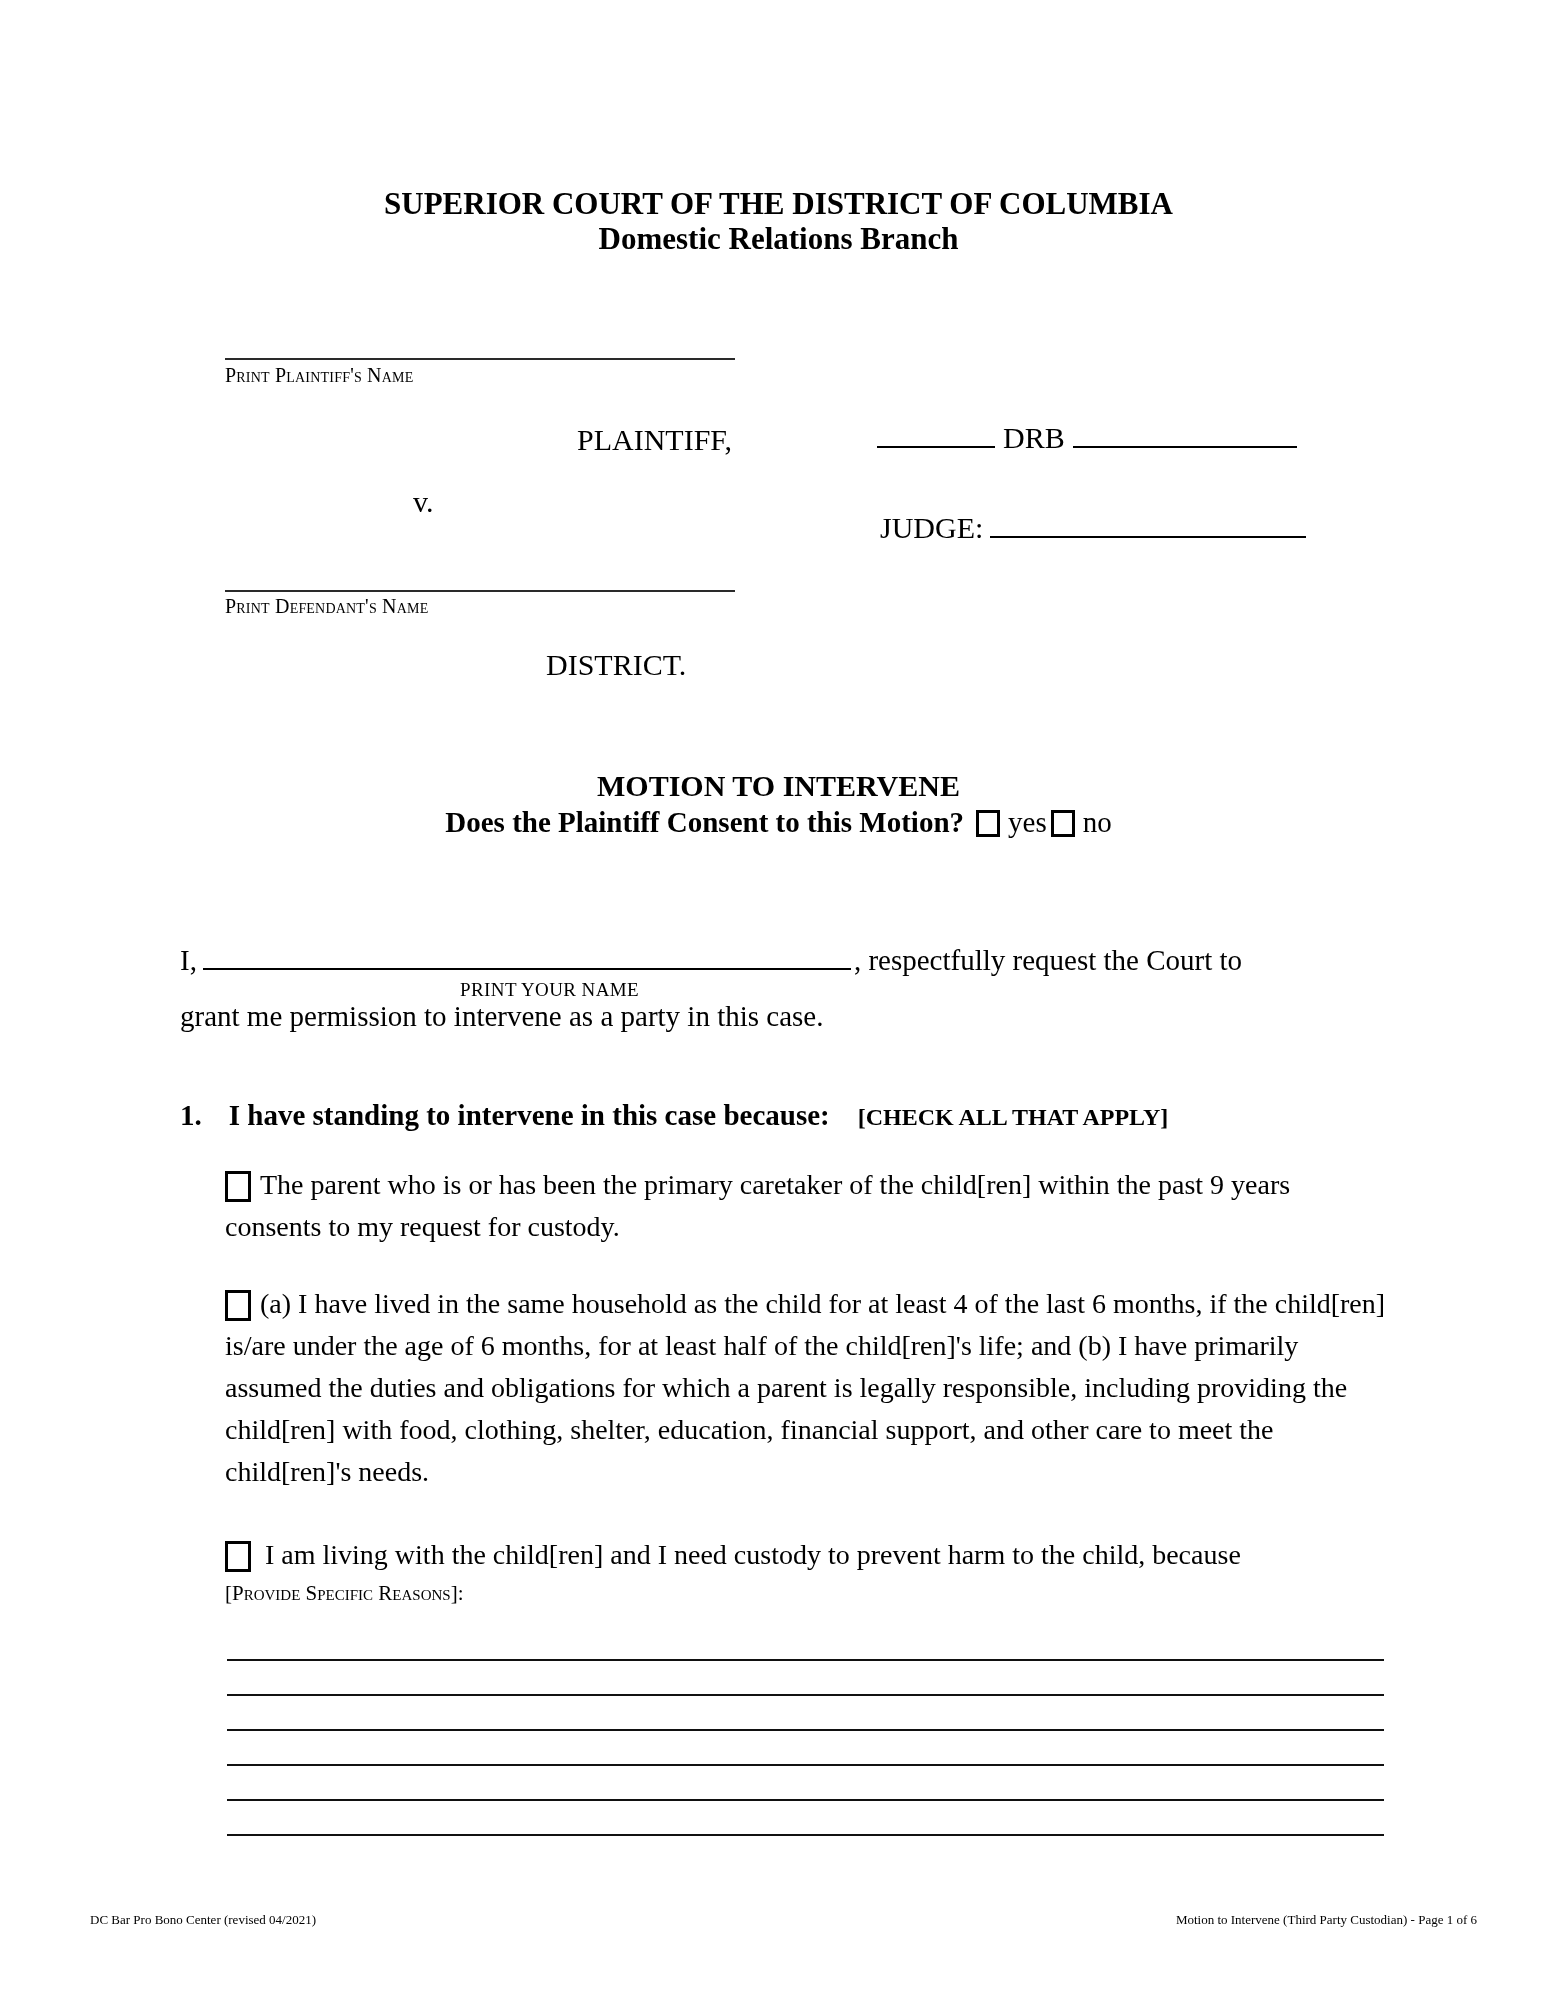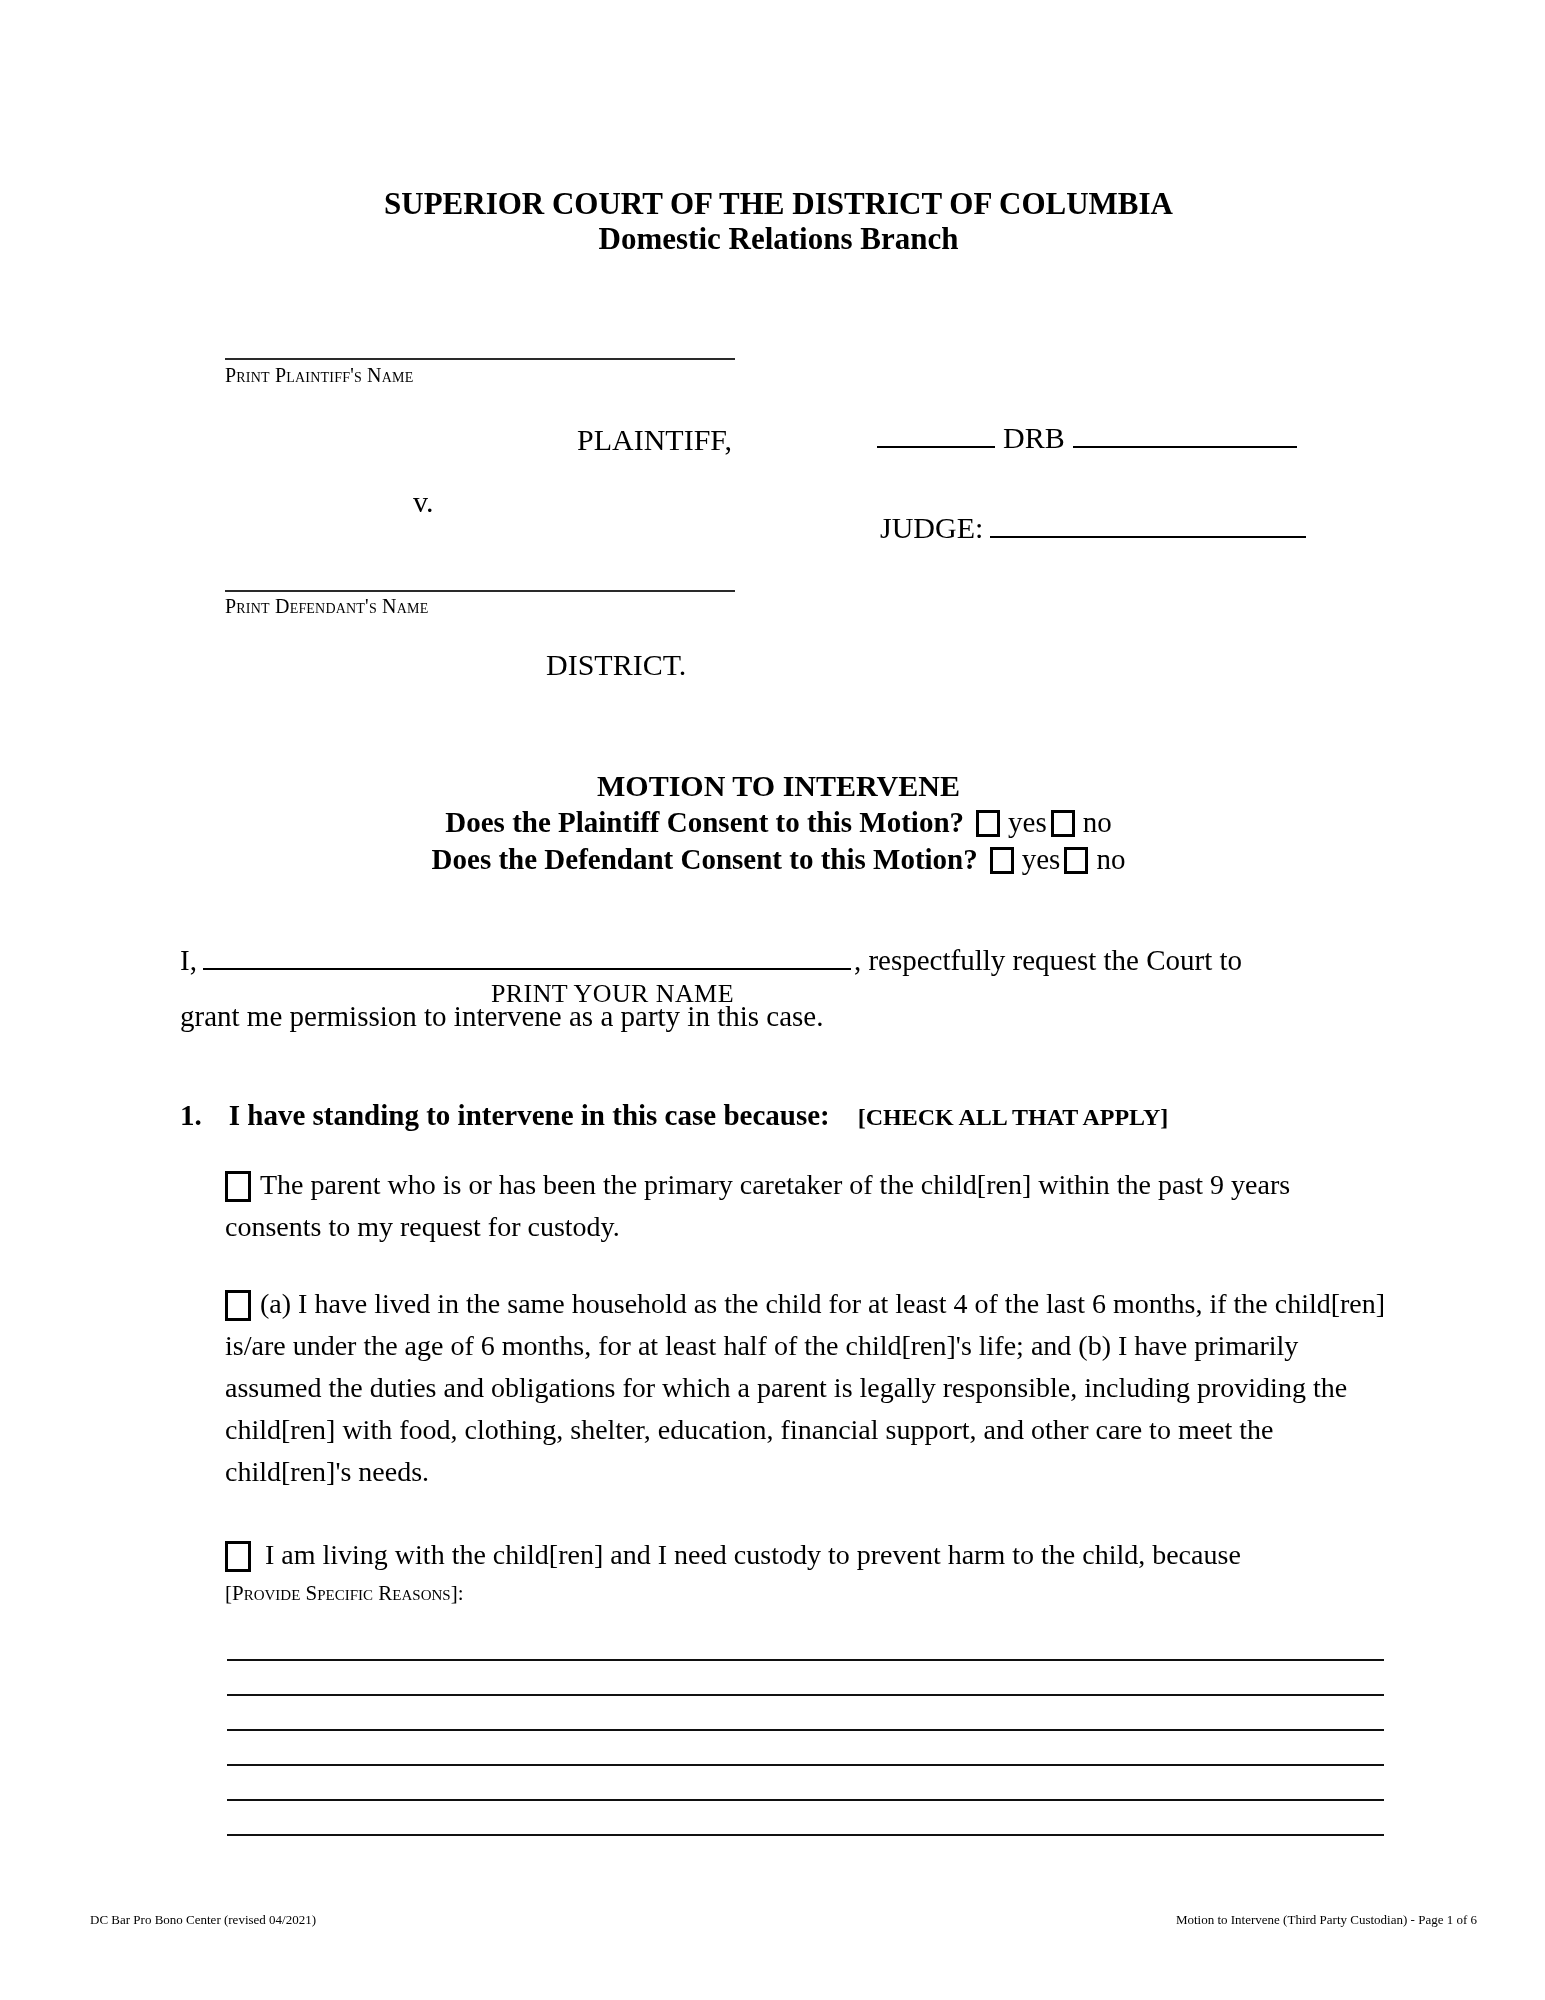--- a/index.html
+++ b/index.html
@@ -45,21 +45,21 @@
     vertical-align: -8px;
     margin-right: 9px;
   }
 
   .motion-block { top: 767px; line-height: 37px; }
   .motion-title { font-weight: bold; font-size: 30px; }
   .consent-line { font-size: 29px; }
   .consent-q { font-weight: bold; }
 
   .intro-line { font-size: 29px; }
-  .print-name-hint { font-size: 26px; letter-spacing: 0.4px; margin-left: 31px; }
+  .print-name-hint { font-size: 19px; letter-spacing: 0.4px; }
 
   .sec-heading { font-size: 29px; font-weight: bold; }
   .sec-num { display: inline-block; }
   .sec-title { margin-left: 27px; }
   .sec-note { font-size: 24px; font-weight: bold; margin-left: 28px; }
 
   .para {
     font-size: 28px;
     line-height: 42px;
     width: 1165px;
@@ -101,23 +101,20 @@
   <div class="abs hline" style="left:225px; top:590px; width:510px;"></div>
   <div class="abs small-caps-label" style="left:225px; top:595px;">Print Defendant's Name</div>
 
   <div class="abs role-text" style="left:546px; top:648px;">DISTRICT.</div>
 
   <div class="abs center-block motion-block">
     <div class="motion-title">MOTION TO INTERVENE</div>
     <div class="consent-line">
       <span class="consent-q">Does the Plaintiff Consent to this Motion?</span><span class="cb cb-consent"></span><span>yes</span><span class="cb cb-consent2"></span><span>no</span>
     </div>
-    <div class="consent-line">
-      <span class="consent-q">Does the Defendant Consent to this Motion?</span><span class="cb cb-consent"></span><span>yes</span><span class="cb cb-consent2"></span><span>no</span>
-    </div>
   </div>
 
   <div class="abs intro-line" style="left:180px; top:944px;text-align:right;">
     <span>I,</span><span class="blank" style="width:648px; margin-left:6px;"></span><span>, respectfully request the Court to</span>
   </div>
   <div class="abs print-name-hint" style="left:460px; top:979px;">PRINT YOUR NAME</div>
   <div class="abs intro-line" style="left:180px; top:1000px;">grant me permission to intervene as a party in this case.</div>
 
   <div class="abs sec-heading" style="left:180px; top:1099px;">
     <span class="sec-num">1.</span><span class="sec-title">I have standing to intervene in this case because:</span><span class="sec-note">[CHECK ALL THAT APPLY]</span>

